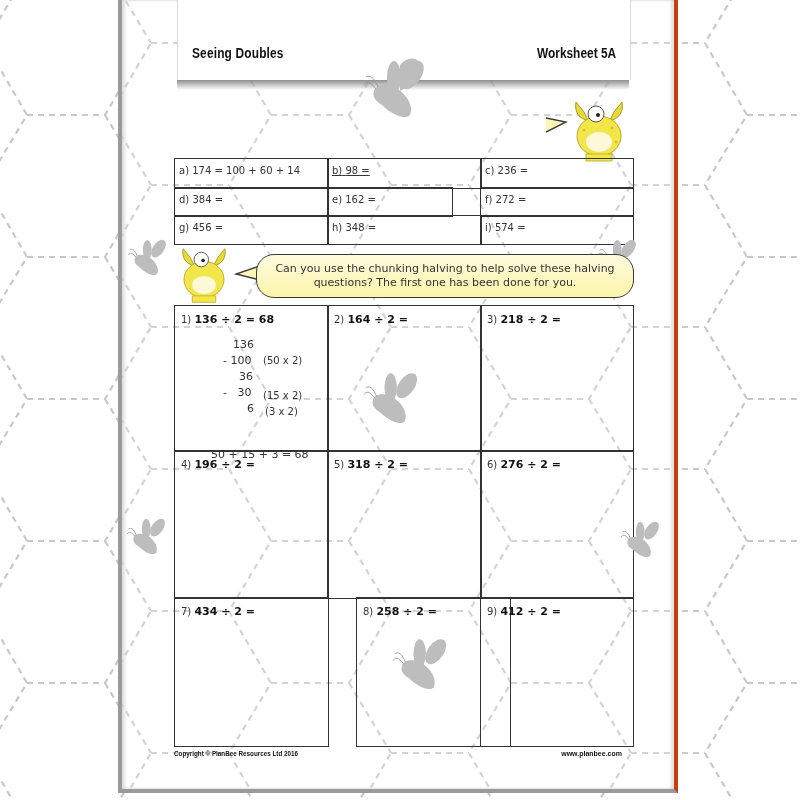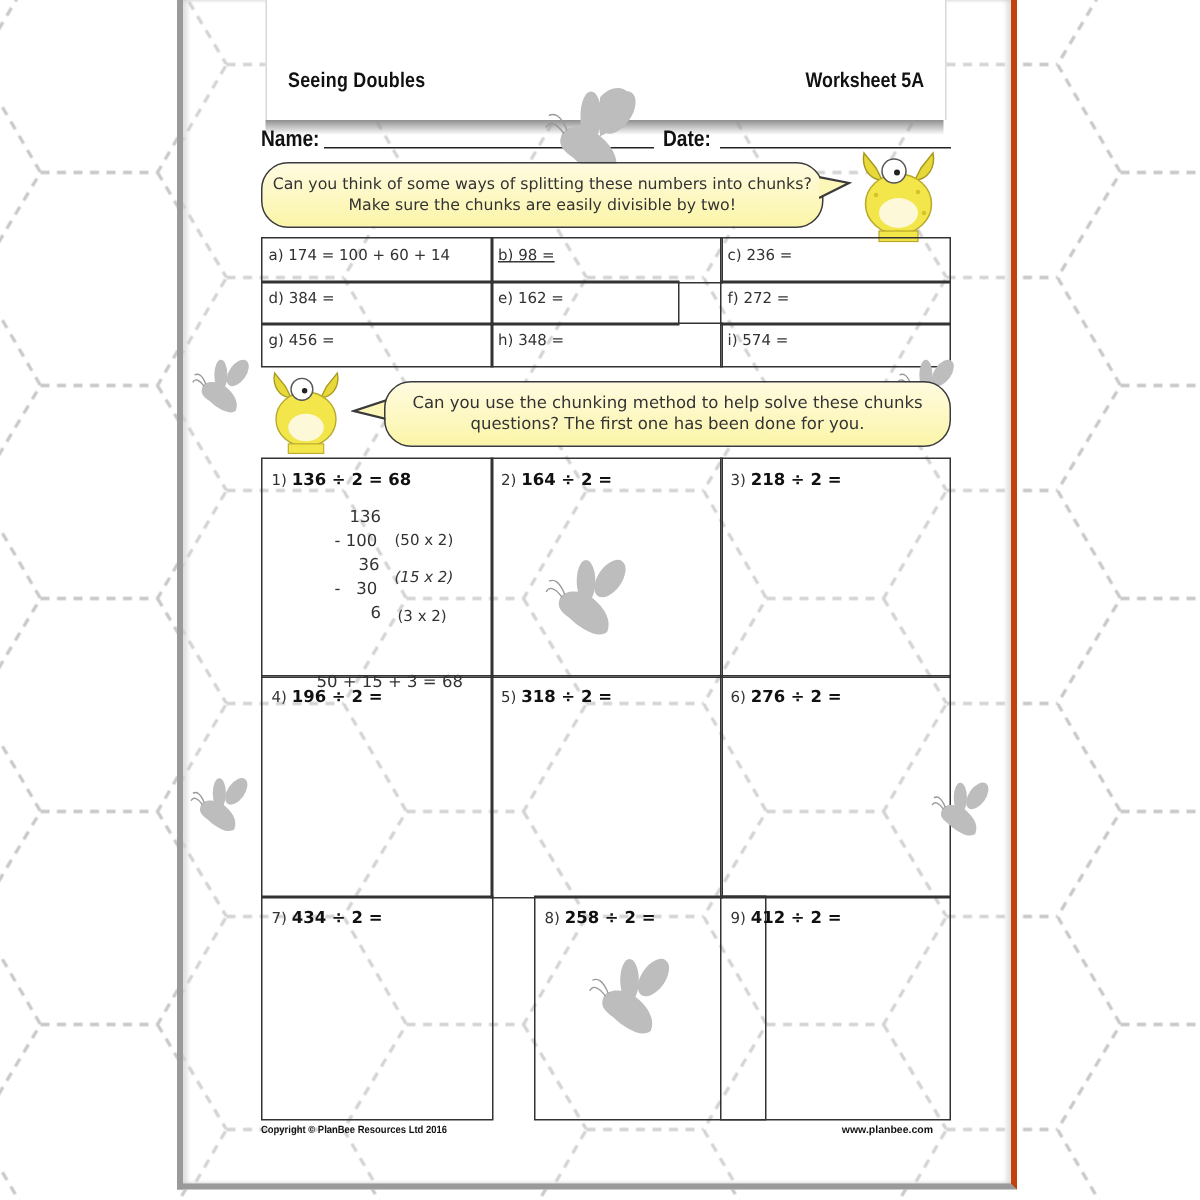--- a/index.html
+++ b/index.html
@@ -51,38 +51,29 @@
     </defs>
     <rect x="0" y="0" width="800" height="800" fill="url(#hexp2)"></rect>
   </svg>
 
   <div class="title-box">
     <span class="title-left">Seeing Doubles</span>
     <span class="title-right">Worksheet 5A</span>
   </div>
   <div class="title-shadow"></div>
 
-  <div class="name-row">
-    <span class="lbl" style="left:0;top:0;">Name:</span>
-    <div class="line" style="left:42px;top:14px;width:220px;"></div>
-    <span class="lbl" style="left:268px;top:0;">Date:</span>
-    <div class="line" style="left:306px;top:14px;width:154px;"></div>
-  </div>
 
   <svg class="bee" style="left:238px;top:55px;" width="80" height="70" viewBox="0 0 80 70">
     <path d="M30 10 C25 30 26 40 32 45 M40 10 C48 0 62 2 60 14 C56 28 44 34 40 36" fill="#bdbdbd" stroke="none"></path>
     <ellipse cx="34" cy="22" rx="7" ry="16" fill="#bdbdbd"></ellipse>
     <ellipse cx="52" cy="20" rx="9" ry="16" transform="rotate(35 52 20)" fill="#bdbdbd"></ellipse>
     <path d="M14 36 C16 28 30 28 38 34 C46 40 54 50 50 60 C44 66 30 58 22 50 C16 46 12 42 14 36 Z" fill="#bdbdbd"></path>
     <path d="M16 34 C10 26 6 26 4 30 M18 32 C14 22 10 20 6 22" fill="none" stroke="#999" stroke-width="1"></path>
   </svg>
 
-  <div class="bubble" style="left:52px;top:108px;width:375px;height:44px;padding-top:7px;">
-    <span>Can you think of some ways of splitting these numbers into chunks? Make sure the chunks are easily divisible by two!</span>
-  </div>
   <svg style="position:absolute;left:424px;top:116px;" width="22" height="20">
     <path d="M0 2 L20 6 L0 16" fill="#fcf6b8" stroke="#3a3a3a" stroke-width="1.5"></path>
   </svg>
 
   <svg class="monster" style="left:444px;top:98px;" width="66" height="66" viewBox="0 0 66 66">
     <path d="M10 4 C8 14 14 22 22 22 L18 14 Z" fill="#e8d93a" stroke="#a89a20" stroke-width="1"></path>
     <path d="M56 4 C58 14 52 22 44 22 L48 14 Z" fill="#e8d93a" stroke="#a89a20" stroke-width="1"></path>
     <ellipse cx="33" cy="38" rx="22" ry="20" fill="#f3e64a" stroke="#b8a82a" stroke-width="1"></ellipse>
     <ellipse cx="33" cy="44" rx="13" ry="10" fill="#fcf8d8"></ellipse>
     <ellipse cx="30" cy="16" rx="8" ry="8" fill="#ffffff" stroke="#555" stroke-width="1"></ellipse>
@@ -125,33 +116,33 @@
     <ellipse cx="33" cy="44" rx="13" ry="10" fill="#fcf8d8"></ellipse>
     <ellipse cx="30" cy="16" rx="8" ry="8" fill="#ffffff" stroke="#555" stroke-width="1"></ellipse>
     <circle cx="32" cy="17" r="2" fill="#222"></circle>
     <rect x="20" y="56" width="26" height="7" fill="#f3e64a" stroke="#b8a82a" stroke-width="0.8"></rect>
   </svg>
 
   <svg style="position:absolute;left:112px;top:264px;" width="26" height="20">
     <path d="M26 2 L2 10 L26 16" fill="#fcf6b8" stroke="#3a3a3a" stroke-width="1.5"></path>
   </svg>
   <div class="bubble" style="left:134px;top:254px;width:378px;height:44px;padding-top:7px;font-size:11px;">
-    <span>Can you use the chunking method to help solve these chunks questions? The first one has been done for you.</span>
+    <span>Can you use the chunking halving to help solve these halving questions? The first one has been done for you.</span>
   </div>
 
   <div>
 
     <div class="cell" style="left:52px;top:305px;width:155px;height:147px;">
       <span class="q-label"><span>1)</span> <b>136 ÷ 2 = 68</b></span>
       <div class="work" style="left:58px;top:32px;">136</div>
       <div class="work ul" style="left:48px;top:48px;">- 100</div>
       <div class="work" style="left:88px;top:49px;font-size:10px;">(50 x 2)</div>
       <div class="work" style="left:64px;top:64px;">36</div>
       <div class="work ul" style="left:48px;top:80px;white-space:pre;">-   30</div>
-      <div class="work" style="left:88px;top:74px;font-size:10px;font-style:italic;">(15 x 2)</div>
+      <div class="work" style="left:88px;top:84px;font-size:10px;">(15 x 2)</div>
       <div class="work" style="left:72px;top:96px;">6</div>
       <div class="work" style="left:90px;top:100px;font-size:10px;">(3 x 2)</div>
       <div class="work" style="left:36px;top:142px;">50 + 15 + 3 = 68</div>
     </div>
     <div class="cell" style="left:205px;top:305px;width:155px;height:147px;">
       <span class="q-label"><span>2)</span> <b>164 ÷ 2 =</b></span>
       <svg class="bee" style="left:26px;top:62px;" width="84" height="62" viewBox="0 0 80 70">
         <ellipse cx="34" cy="22" rx="7" ry="16" fill="#bdbdbd"></ellipse>
         <ellipse cx="52" cy="20" rx="9" ry="16" transform="rotate(35 52 20)" fill="#bdbdbd"></ellipse>
         <path d="M14 36 C16 28 30 28 38 34 C46 40 54 50 50 60 C44 66 30 58 22 50 C16 46 12 42 14 36 Z" fill="#bdbdbd"></path>

